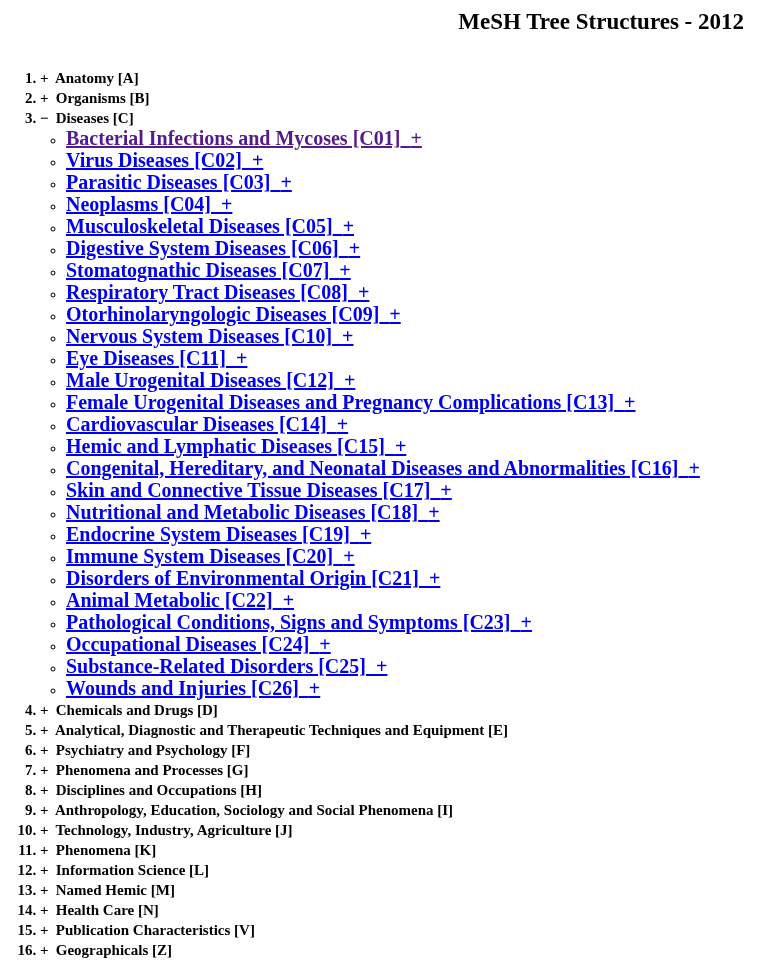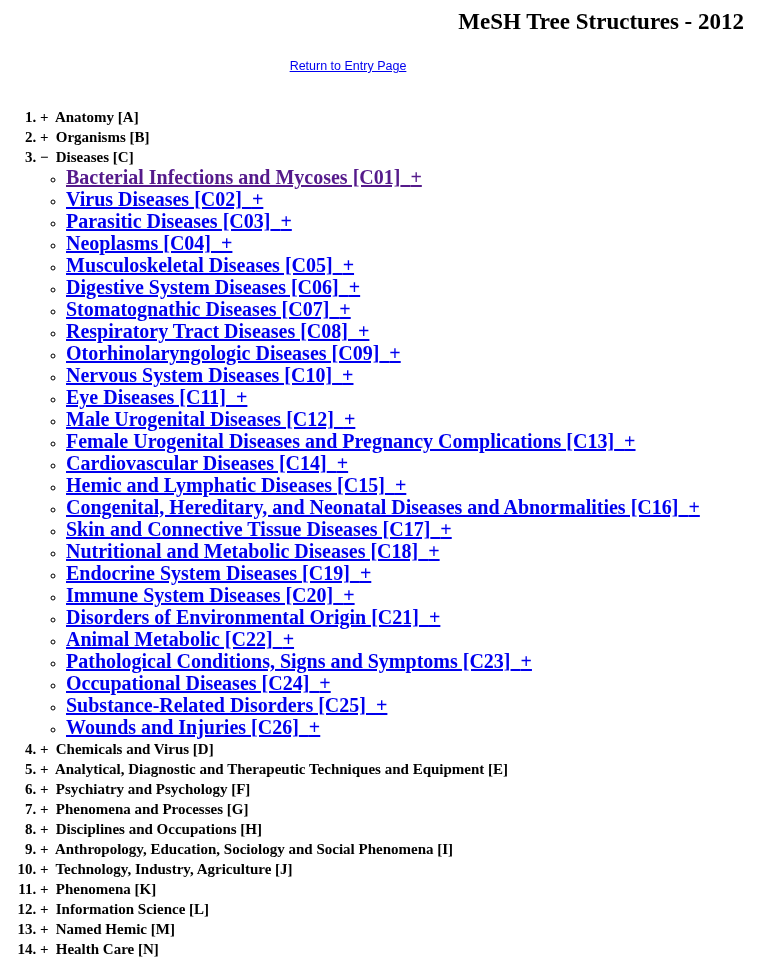--- a/index.html
+++ b/index.html
@@ -108,23 +108,20 @@
     color: #551a8b;
   }
 </style>
 </head>
 <body>
 
 <div>
 
   <h1 class="page-title">MeSH Tree Structures - 2012</h1>
 
-  <div class="entry-link-row">
-    <a class="entry-link">Return to Entry Page</a>
-  </div>
 
   <ol class="tree-root" id="tree-root">
       <li><span class="toggle">+</span> <span class="node-label">Anatomy [A]</span></li>
       <li><span class="toggle">+</span> <span class="node-label">Organisms [B]</span></li>
       <li><span class="toggle">−</span> <span class="node-label">Diseases [C]</span><ul class="tree-children">
           <li><a class="tree-link visited"><span>Bacterial Infections and Mycoses [C01]</span>&nbsp; <span>+</span></a></li>
           <li><a class="tree-link"><span>Virus Diseases [C02]</span>&nbsp; <span>+</span></a></li>
           <li><a class="tree-link"><span>Parasitic Diseases [C03]</span>&nbsp; <span>+</span></a></li>
           <li><a class="tree-link"><span>Neoplasms [C04]</span>&nbsp; <span>+</span></a></li>
           <li><a class="tree-link"><span>Musculoskeletal Diseases [C05]</span>&nbsp; <span>+</span></a></li>
@@ -143,21 +140,21 @@
           <li><a class="tree-link"><span>Nutritional and Metabolic Diseases [C18]</span>&nbsp; <span>+</span></a></li>
           <li><a class="tree-link"><span>Endocrine System Diseases [C19]</span>&nbsp; <span>+</span></a></li>
           <li><a class="tree-link"><span>Immune System Diseases [C20]</span>&nbsp; <span>+</span></a></li>
           <li><a class="tree-link"><span>Disorders of Environmental Origin [C21]</span>&nbsp; <span>+</span></a></li>
           <li><a class="tree-link"><span>Animal Metabolic [C22]</span>&nbsp; <span>+</span></a></li>
           <li><a class="tree-link"><span>Pathological Conditions, Signs and Symptoms [C23]</span>&nbsp; <span>+</span></a></li>
           <li><a class="tree-link"><span>Occupational Diseases [C24]</span>&nbsp; <span>+</span></a></li>
           <li><a class="tree-link"><span>Substance-Related Disorders [C25]</span>&nbsp; <span>+</span></a></li>
           <li><a class="tree-link"><span>Wounds and Injuries [C26]</span>&nbsp; <span>+</span></a></li>
         </ul></li>
-      <li><span class="toggle">+</span> <span class="node-label">Chemicals and Virus [D]</span></li>
+      <li><span class="toggle">+</span> <span class="node-label">Chemicals and Drugs [D]</span></li>
       <li><span class="toggle">+</span> <span class="node-label">Analytical, Diagnostic and Therapeutic Techniques and Equipment [E]</span></li>
       <li><span class="toggle">+</span> <span class="node-label">Psychiatry and Psychology [F]</span></li>
       <li><span class="toggle">+</span> <span class="node-label">Phenomena and Processes [G]</span></li>
       <li><span class="toggle">+</span> <span class="node-label">Disciplines and Occupations [H]</span></li>
       <li><span class="toggle">+</span> <span class="node-label">Anthropology, Education, Sociology and Social Phenomena [I]</span></li>
       <li><span class="toggle">+</span> <span class="node-label">Technology, Industry, Agriculture [J]</span></li>
       <li><span class="toggle">+</span> <span class="node-label">Phenomena [K]</span></li>
       <li><span class="toggle">+</span> <span class="node-label">Information Science [L]</span></li>
       <li><span class="toggle">+</span> <span class="node-label">Named Hemic [M]</span></li>
       <li><span class="toggle">+</span> <span class="node-label">Health Care [N]</span></li>

